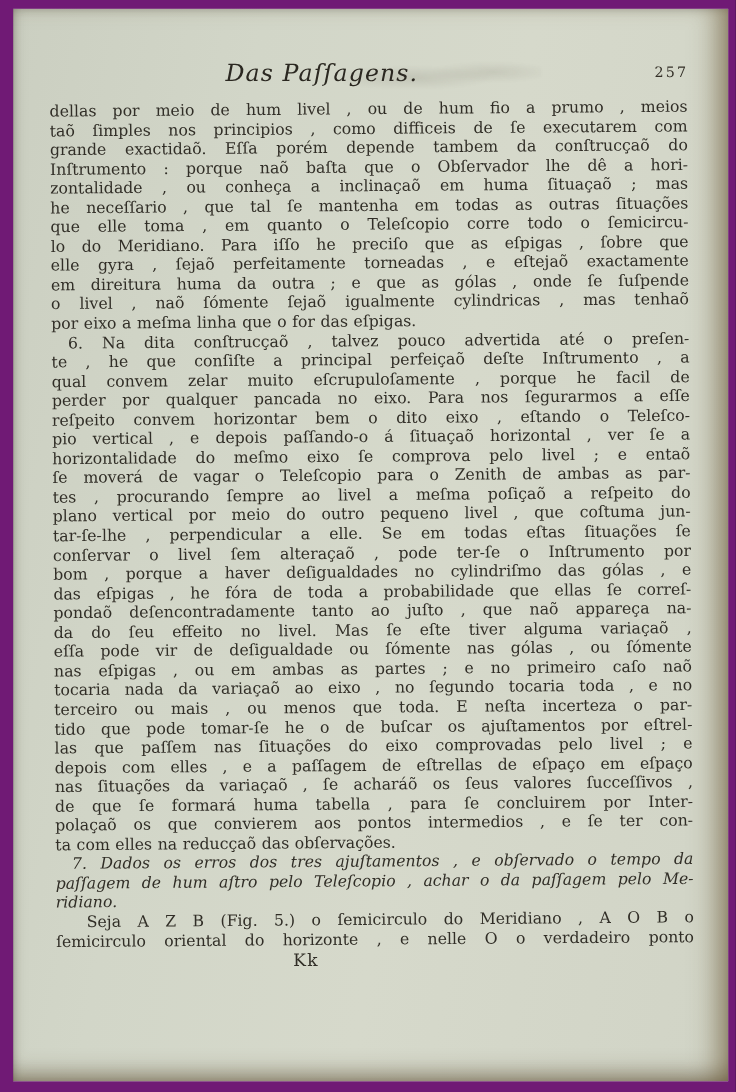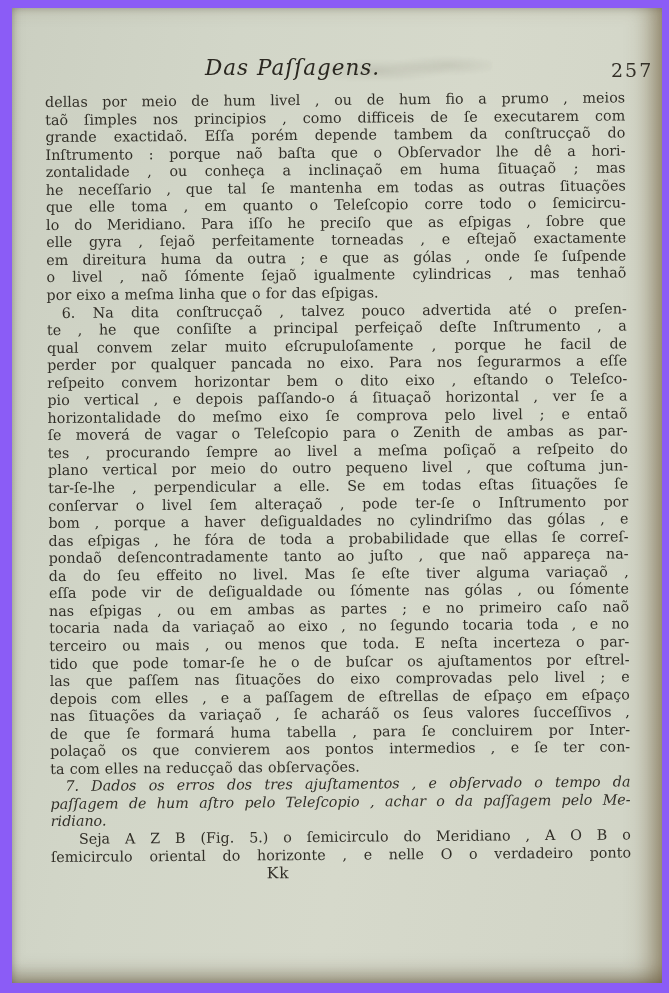--- a/index.html
+++ b/index.html
@@ -1,19 +1,19 @@
 <!DOCTYPE html>
 <html><head>
 <meta charset="utf-8">
 <style>
   html,body{margin:0;padding:0;background:#0d0c0a;}
   .scan{
     position:relative;
     width:669px;height:993px;
-    background:#8b5cf6;
+    background:#701a75;
     overflow:hidden;
     font-family:"DejaVu Serif","Liberation Serif",serif;
   }
   .page{
     position:absolute;
     top:8px;left:12px;right:7px;bottom:10px;
     background:
       linear-gradient(100deg,#cbcfc1 0%,#d2d6c8 28%,#d6d9cb 58%,#d1d4c6 100%);
     box-shadow:
       inset -20px 0 24px -10px rgba(95,72,36,0.55),
@@ -24,22 +24,22 @@
   }
   .page-header{position:absolute;top:44px;left:0;right:0;height:40px;}
   .header-title{
     position:absolute;left:193px;top:3px;
     font-style:italic;
     font-size:21.5px;
     letter-spacing:1px;
     color:#2b2821;
   }
   .page-number{
-    position:absolute;left:599px;top:7px;
-    font-size:19px;
+    position:absolute;left:583px;top:7px;
+    font-size:13px;
     letter-spacing:2px;
     color:#332f27;
   }
   .ghost{
     position:absolute;left:300px;top:0px;width:180px;height:34px;
     background:
       radial-gradient(ellipse 60% 45% at 35% 55%,rgba(90,85,70,0.14),rgba(90,85,70,0) 70%),
       radial-gradient(ellipse 45% 40% at 75% 40%,rgba(90,85,70,0.12),rgba(90,85,70,0) 70%);
     filter:blur(1px);
   }

